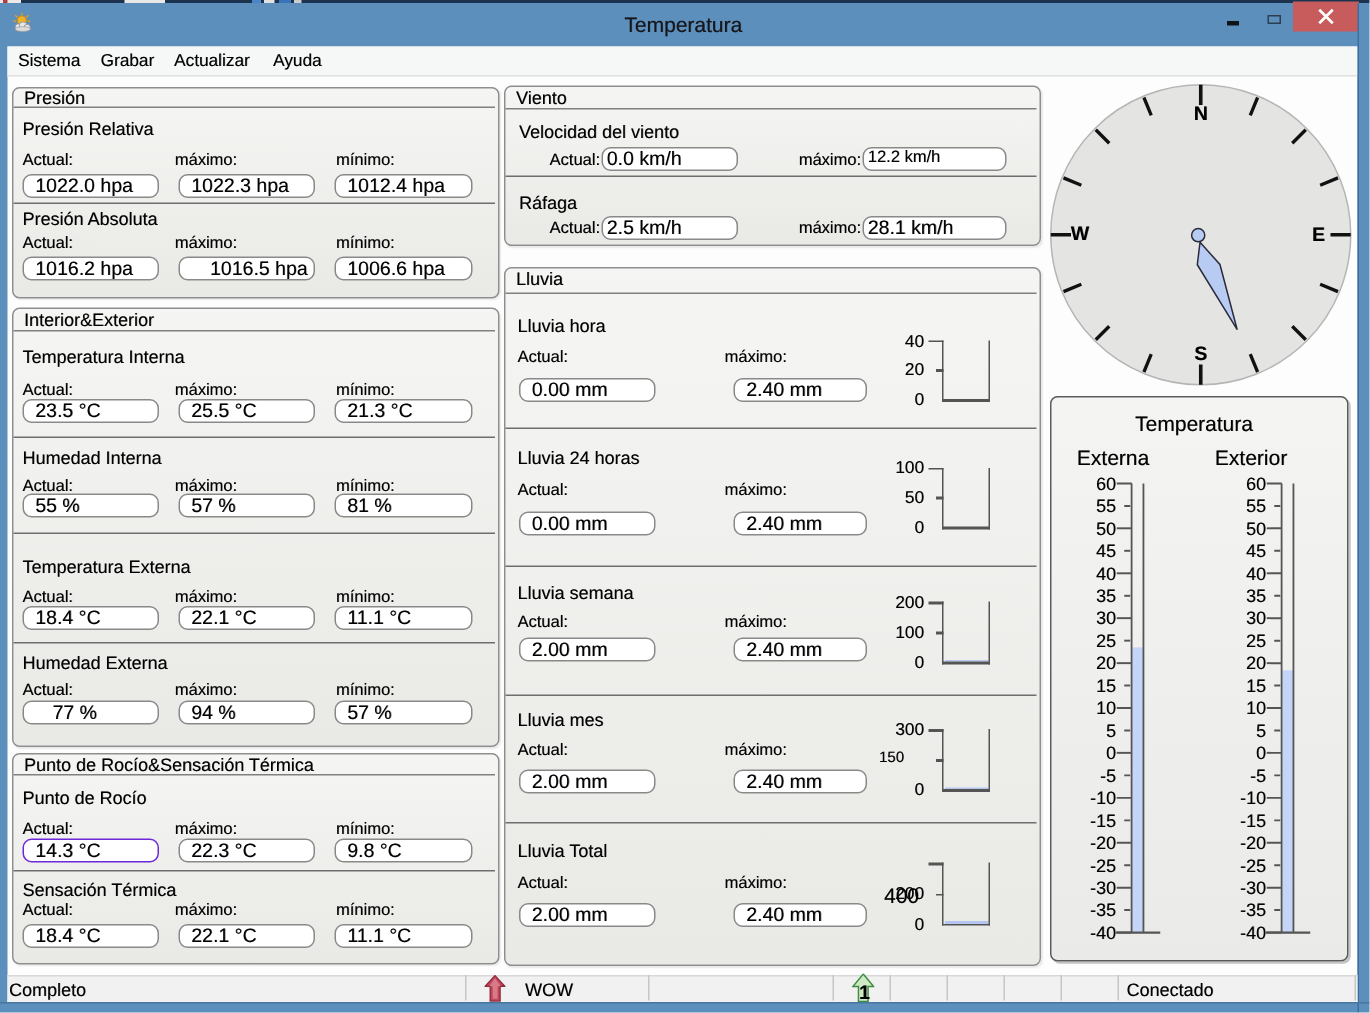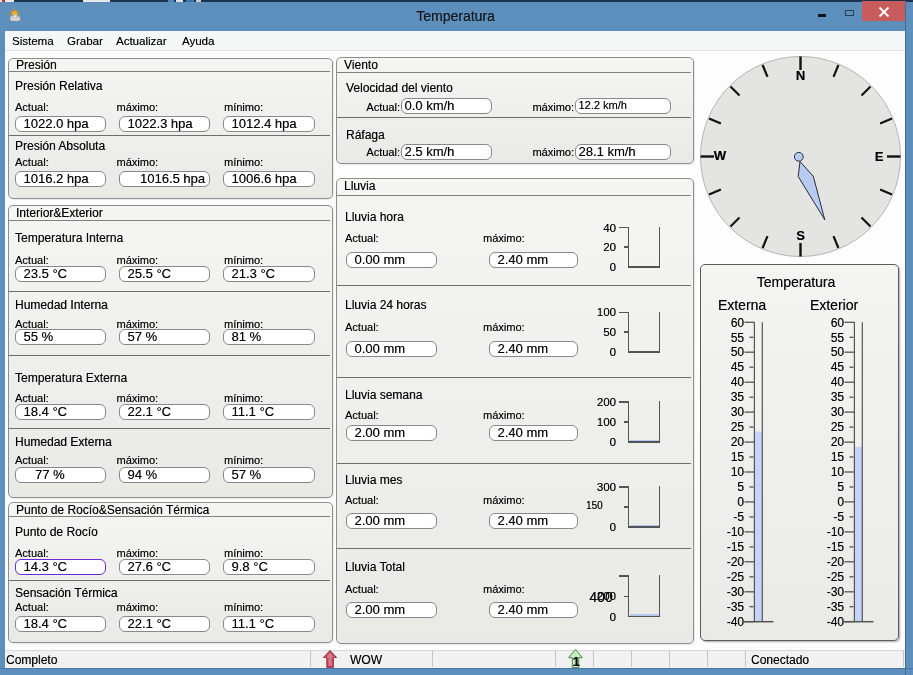--- a/index.html
+++ b/index.html
@@ -101,21 +101,21 @@
 <div style="position:absolute;left:119px;top:466.5px;width:91px;height:16px;background:#fff;border:1px solid #898989;border-radius:6px;box-sizing:border-box;font-size:13px;display:flex;align-items:center;padding-left:7.5px;color:#000">94 %</div>
 <div style="position:absolute;left:223px;top:466.5px;width:92px;height:16px;background:#fff;border:1px solid #898989;border-radius:6px;box-sizing:border-box;font-size:13px;display:flex;align-items:center;padding-left:7.5px;color:#000">57 %</div>
 <div style="position:absolute;left:8px;top:502.4px;width:323px;height:138.6px;background:linear-gradient(#f5f5f3,#e9e9e6);border:1px solid #8e8e8e;border-radius:5px;box-shadow:1px 1px 1px rgba(0,0,0,0.08)"></div>
 <div style="position:absolute;left:16px;top:504.4px;font-size:12px;color:#000">Punto de Rocío&amp;Sensación Térmica</div>
 <div style="position:absolute;left:9px;top:516.3px;width:321px;height:1px;background:#808080"></div>
 <div style="position:absolute;left:15px;top:525.7px;font-size:12px;color:#000">Punto de Rocío</div>
 <div style="position:absolute;left:15px;top:547.5px;font-size:11px;color:#000;">Actual:</div>
 <div style="position:absolute;left:116.5px;top:547.5px;font-size:11px;color:#000;">máximo:</div>
 <div style="position:absolute;left:224px;top:547.5px;font-size:11px;color:#000;">mínimo:</div>
 <div style="position:absolute;left:15px;top:559px;width:91px;height:16px;background:#fff;border:1px solid #6d28d9;border-radius:6px;box-sizing:border-box;font-size:13px;display:flex;align-items:center;padding-left:7.5px;color:#000">14.3 °C</div>
-<div style="position:absolute;left:119px;top:559px;width:91px;height:16px;background:#fff;border:1px solid #898989;border-radius:6px;box-sizing:border-box;font-size:13px;display:flex;align-items:center;padding-left:7.5px;color:#000">27.6 °C</div>
+<div style="position:absolute;left:119px;top:559px;width:91px;height:16px;background:#fff;border:1px solid #898989;border-radius:6px;box-sizing:border-box;font-size:13px;display:flex;align-items:center;padding-left:7.5px;color:#000">22.3 °C</div>
 <div style="position:absolute;left:223px;top:559px;width:92px;height:16px;background:#fff;border:1px solid #898989;border-radius:6px;box-sizing:border-box;font-size:13px;display:flex;align-items:center;padding-left:7.5px;color:#000">9.8 °C</div>
 <div style="position:absolute;left:9px;top:580px;width:321px;height:1px;background:#6e6e6e"></div>
 <div style="position:absolute;left:15px;top:587px;font-size:12px;color:#000">Sensación Térmica</div>
 <div style="position:absolute;left:15px;top:602px;font-size:11px;color:#000;">Actual:</div>
 <div style="position:absolute;left:116.5px;top:602px;font-size:11px;color:#000;">máximo:</div>
 <div style="position:absolute;left:224px;top:602px;font-size:11px;color:#000;">mínimo:</div>
 <div style="position:absolute;left:15px;top:615.5px;width:91px;height:16px;background:#fff;border:1px solid #898989;border-radius:6px;box-sizing:border-box;font-size:13px;display:flex;align-items:center;padding-left:7.5px;color:#000">18.4 °C</div>
 <div style="position:absolute;left:119px;top:615.5px;width:91px;height:16px;background:#fff;border:1px solid #898989;border-radius:6px;box-sizing:border-box;font-size:13px;display:flex;align-items:center;padding-left:7.5px;color:#000">22.1 °C</div>
 <div style="position:absolute;left:223px;top:615.5px;width:92px;height:16px;background:#fff;border:1px solid #898989;border-radius:6px;box-sizing:border-box;font-size:13px;display:flex;align-items:center;padding-left:7.5px;color:#000">11.1 °C</div>
 <div style="position:absolute;left:336px;top:57px;width:356px;height:105px;background:linear-gradient(#f5f5f3,#e9e9e6);border:1px solid #8e8e8e;border-radius:5px;box-shadow:1px 1px 1px rgba(0,0,0,0.08)"></div>

